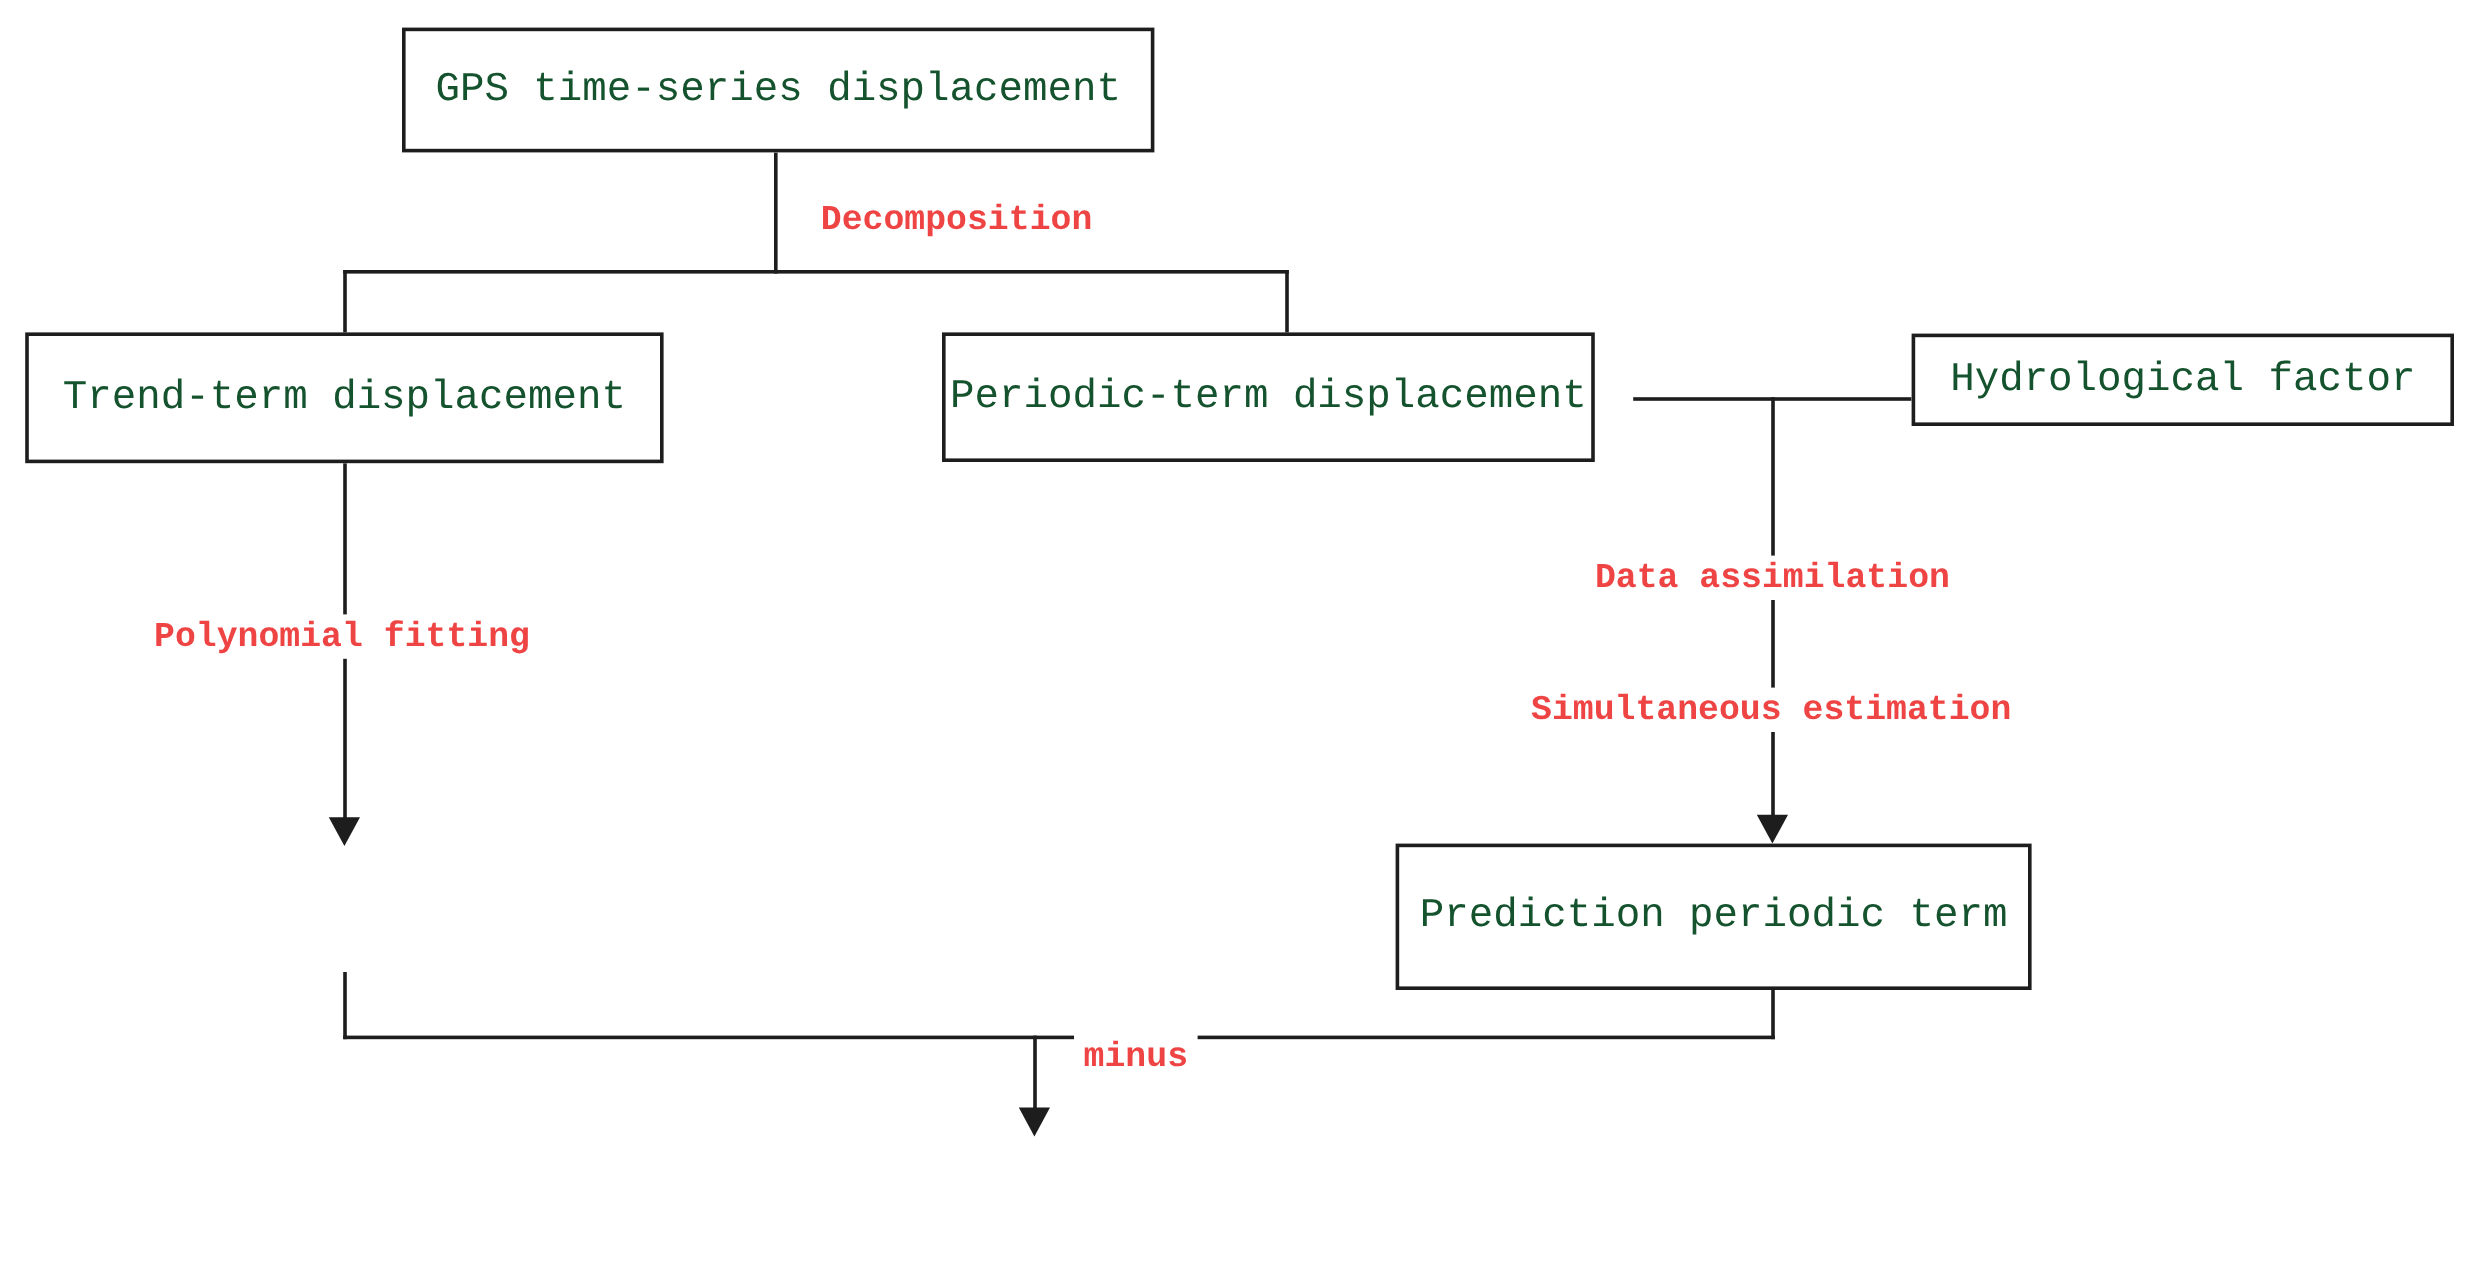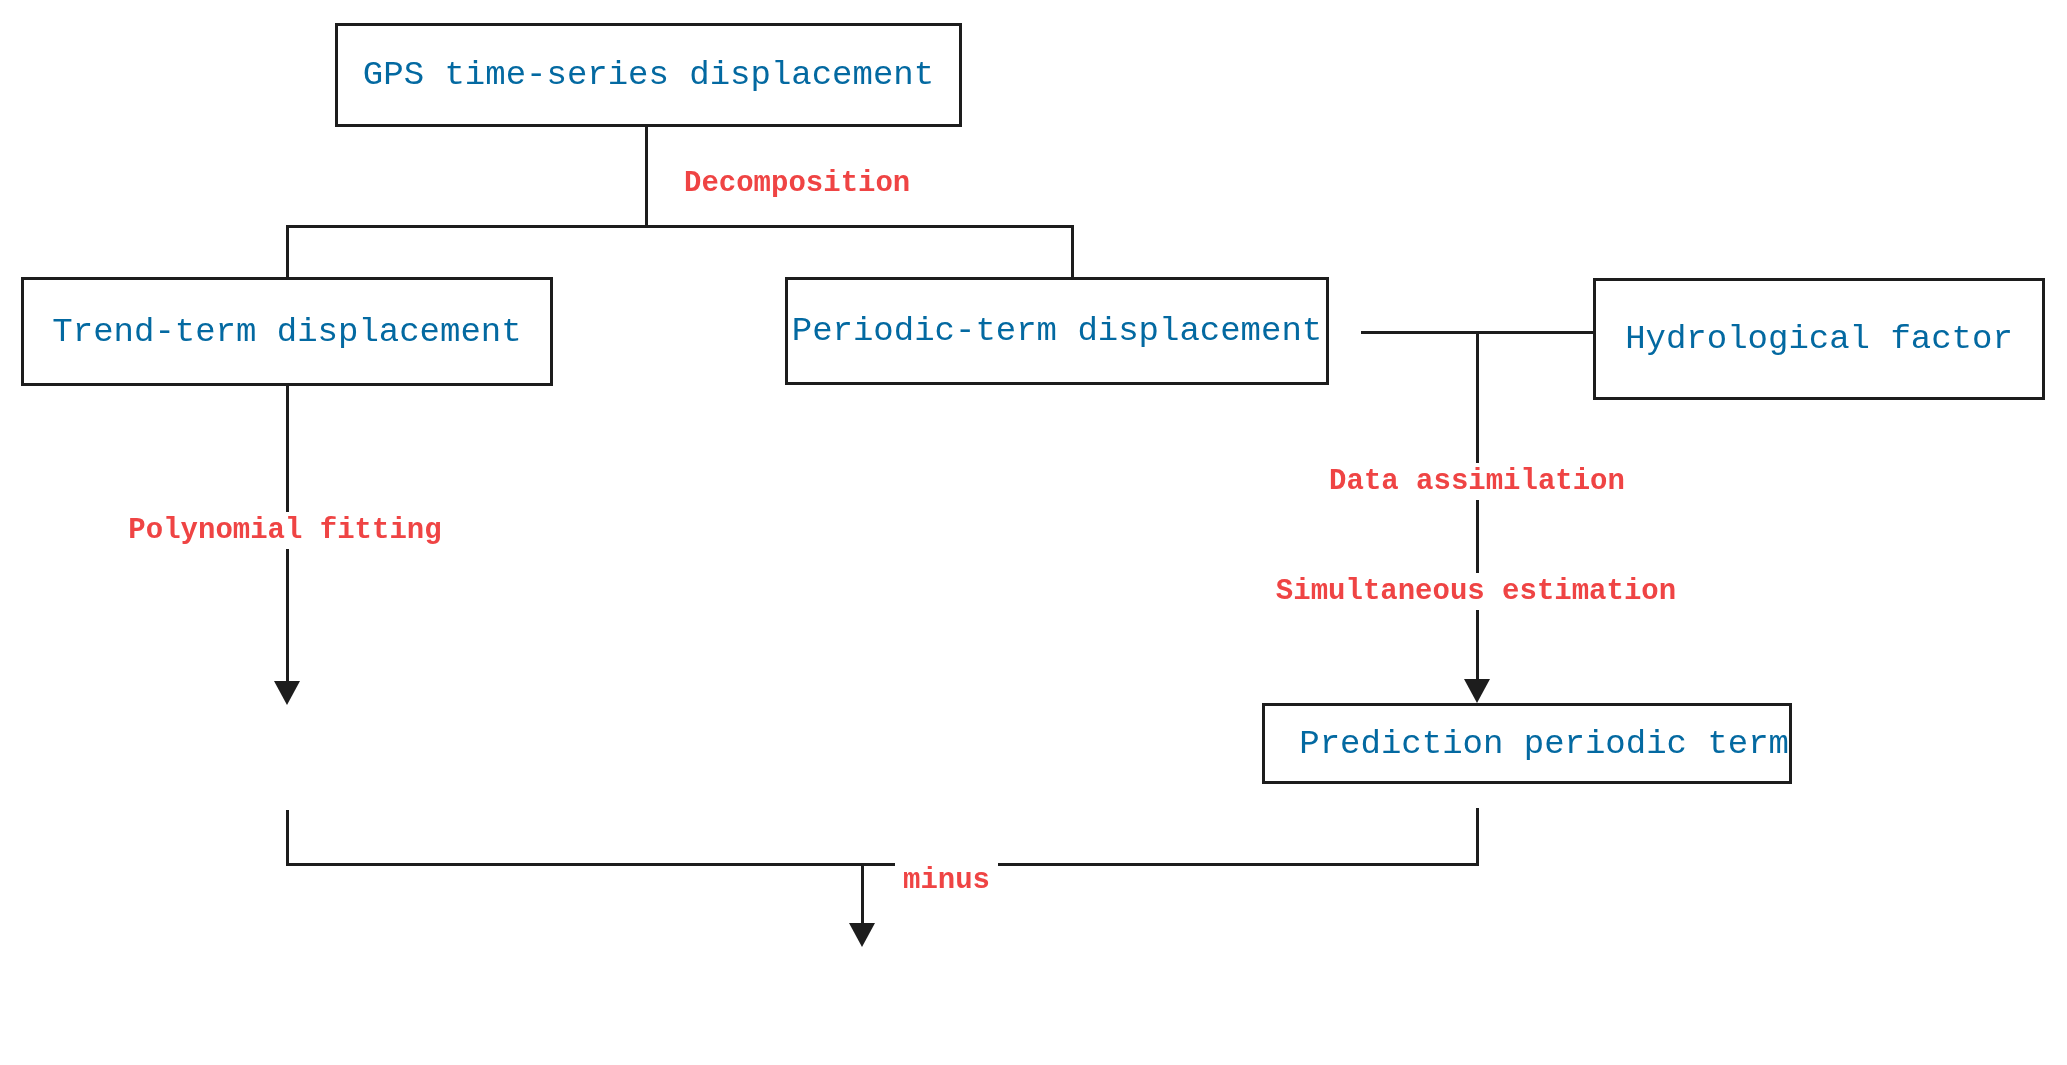--- a/index.html
+++ b/index.html
@@ -20,21 +20,21 @@
     box-sizing: border-box;
     border: 3px solid #1d1d1d;
     background: #ffffff;
     display: flex;
     align-items: center;
     justify-content: center;
     z-index: 3;
   }
   .node span {
     font-size: 34px;
-    color: #0369a1;
+    color: #14532d;
     white-space: nowrap;
     letter-spacing: 0;
   }
   .edge {
     position: absolute;
     background: #1d1d1d;
     z-index: 1;
   }
   .edge-label {
     position: absolute;
@@ -102,23 +102,23 @@
   </div>
 
   <div class="node" style="left:21px; top:277px; width:532px; height:109px;">
     <span>Trend-term displacement</span>
   </div>
 
   <div class="node" style="left:785px; top:277px; width:544px; height:108px;">
     <span>Periodic-term displacement</span>
   </div>
 
-  <div class="node" style="left:1593px; top:278px; width:452px; height:122px;">
+  <div class="node" style="left:1593px; top:278px; width:452px; height:77px;">
     <span>Hydrological factor</span>
   </div>
 
 
-  <div class="node" style="left:1262px; top:703px; width:530px; height:81px;justify-content:flex-end;">
+  <div class="node" style="left:1163px; top:703px; width:530px; height:122px;">
     <span>Prediction periodic term</span>
   </div>
 
 
 </div>
 
 </body></html>

